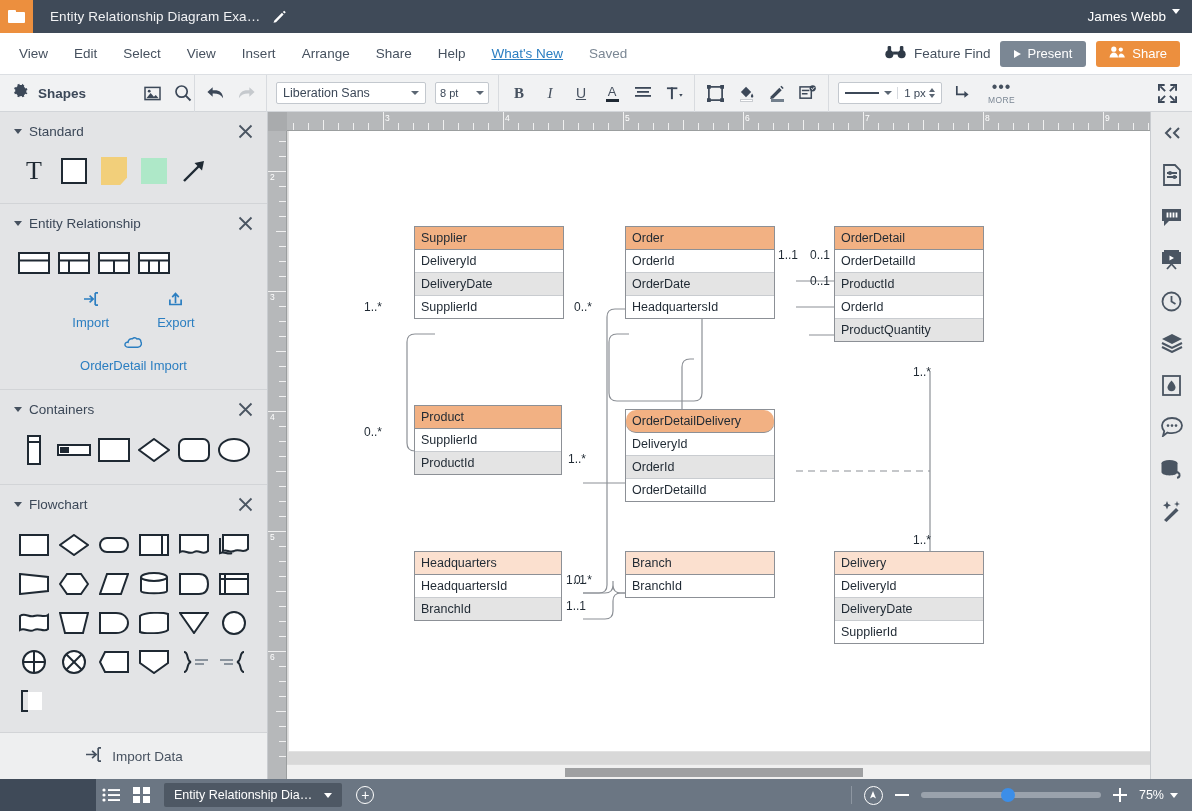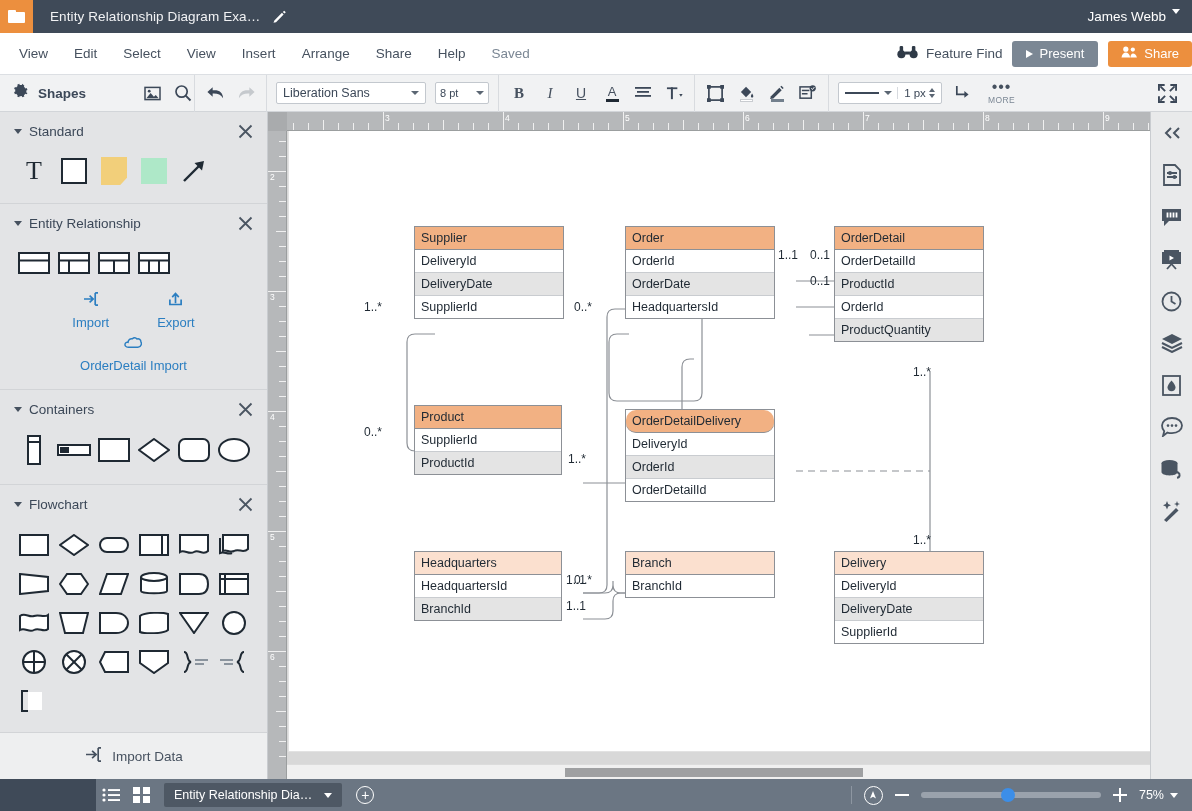--- a/index.html
+++ b/index.html
@@ -46,21 +46,21 @@
     position:absolute; left:0; top:33px; width:1192px; height:42px;
     background:#ffffff; border-bottom:1px solid #dcdfe3;
     display:flex; align-items:center;
   }
   .menubar .mitem {
     padding:0 13px; font-size:13.5px; color:#46515f; cursor:pointer; line-height:42px;
   }
   .menubar .mitem:first-child { margin-left:6px; }
   .mitem.link { color:#2b7ec1; text-decoration:underline; }
   .mitem.saved { color:#7b8794; }
-  .mb-right { margin-left:auto; display:flex; align-items:center; gap:10px; }
+  .mb-right { margin-left:auto; display:flex; align-items:center; gap:10px; padding-right:12px; }
   .featurefind { display:flex; align-items:center; gap:8px; font-size:13.5px; color:#46515f; cursor:pointer; }
   .btn-present {
     background:#7b8794; color:#fff; border-radius:3px; font-size:13px;
     padding:0 14px; height:26px; display:flex; align-items:center; gap:6px; cursor:pointer;
   }
   .btn-share {
     background:#ec8f3e; color:#fff; border-radius:3px; font-size:13px;
     padding:0 13px; height:26px; display:flex; align-items:center; gap:6px; cursor:pointer;
   }
   .tri-right { width:0;height:0;border-top:4.5px solid transparent;border-bottom:4.5px solid transparent;border-left:7px solid #fff; }
@@ -224,20 +224,21 @@
 
   <div class="menubar">
     <div class="mitem">View</div>
     <div class="mitem">Edit</div>
     <div class="mitem">Select</div>
     <div class="mitem">View</div>
     <div class="mitem">Insert</div>
     <div class="mitem">Arrange</div>
     <div class="mitem">Share</div>
     <div class="mitem">Help</div>
+    <div class="mitem link">What's New</div>
     <div class="mitem saved">Saved</div>
 
     <div class="mb-right">
       <div class="featurefind">
         <span>
           <svg width="21" height="14" viewBox="0 0 24 16">
             <circle cx="5" cy="10.5" r="4.6" fill="#2f3a47"></circle>
               <circle cx="19" cy="10.5" r="4.6" fill="#2f3a47"></circle>
             <rect x="9.2" y="7.5" width="5.6" height="3.4" fill="#2f3a47"></rect>
             <rect x="3" y="1" width="4" height="7" rx="1.4" fill="#2f3a47"></rect>

